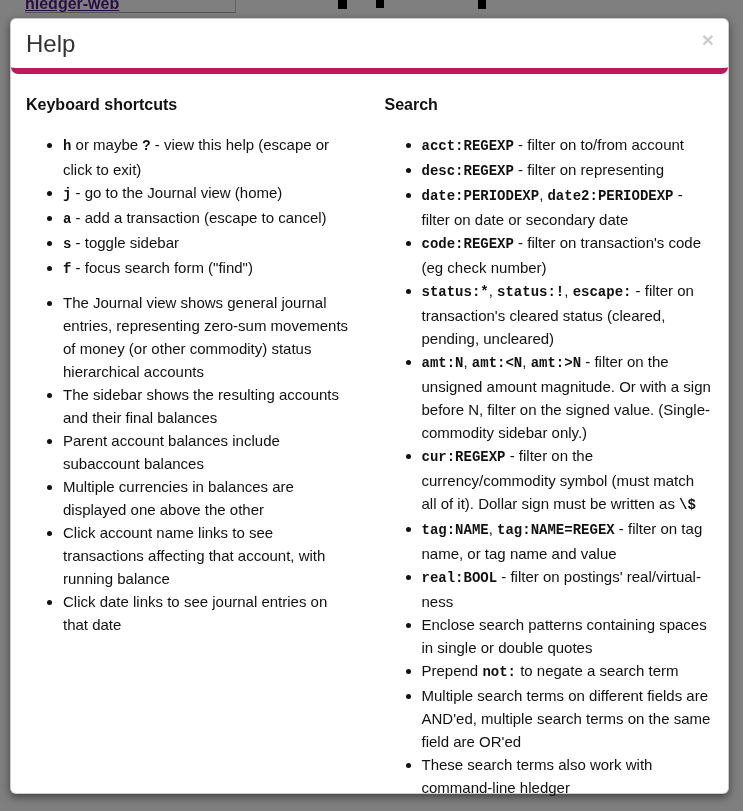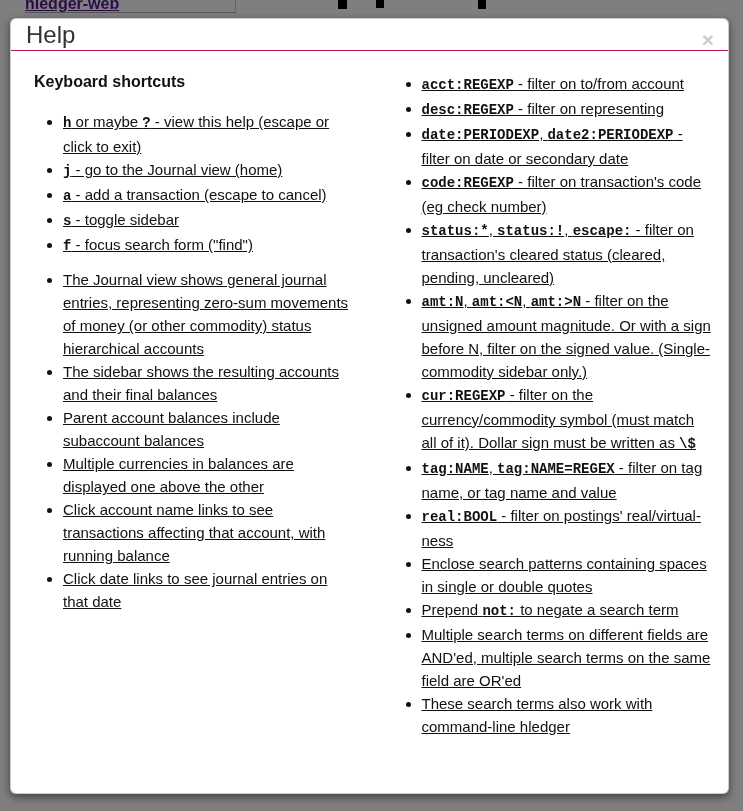--- a/index.html
+++ b/index.html
@@ -25,46 +25,46 @@
   
   .backdrop{position:absolute;inset:0;background:rgba(0,0,0,0.5);z-index:10;}
   
   .modal{
     position:absolute;left:10px;top:18px;width:719px;height:776px;
     background:#fff;border:1px solid rgba(0,0,0,.2);border-radius:6px;
     box-shadow:0 3px 9px rgba(0,0,0,.5);
     z-index:20;box-sizing:border-box;
   }
   .modal-header{
-    position:relative;padding:0 15px;border-bottom:1px solid #be185d;
+    position:relative;padding:9px 15px;border-bottom:6px solid #be185d;border-radius:7px;
   }
   .modal-title{
     margin:0;font-size:24px;font-weight:400;line-height:31px;color:#333;
   }
   .close-btn{
     position:absolute;top:10px;right:14px;
     background:none;border:none;padding:0;
     font-size:21px;font-weight:700;line-height:1;
     color:#cccccc;cursor:pointer;
     font-family:"Liberation Sans",sans-serif;
   }
   .modal-body{
     display:flex;gap:30px;padding:21px 15px 15px 15px;box-sizing:border-box;
   }
   .helpcol{flex:1 1 0;min-width:0;}
   .section-heading{
     font-size:16px;font-weight:bold;color:#111;
     margin:27px 0 19px 0;line-height:1.2;
   }
-  .helpcol .section-heading:first-child{margin-top:0;margin-left:8px;}
+  .helpcol .section-heading:first-child{margin-top:0;}
   .help-list{
     margin:0 0 10px 0;padding:0 0 0 37px;list-style:disc;
   }
   .help-list li{
-    font-size:15px;line-height:23px;color:#111;margin:0;padding:0;text-decoration:underline;
+    font-size:15px;line-height:23px;color:#111;margin:0;padding:0;
   }
   .code{
     font-family:"Liberation Mono","DejaVu Sans Mono",monospace;
     font-weight:bold;font-size:14px;color:#111;
   }
 </style>
 </head>
 <body>
 
 <div class="page-bg">
@@ -96,20 +96,21 @@
         <ul class="help-list">
           <li><span>The Journal view shows general journal entries, representing zero-sum movements of money (or other commodity) status hierarchical accounts</span></li>
           <li><span>The sidebar shows the resulting accounts and their final balances</span></li>
           <li><span>Parent account balances include subaccount balances</span></li>
           <li><span>Multiple currencies in balances are displayed one above the other</span></li>
           <li><span>Click account name links to see transactions affecting that account, with running balance</span></li>
           <li><span>Click date links to see journal entries on that date</span></li>
         </ul>
       </div>
     <div class="helpcol">
+        <h4 class="section-heading">Search</h4>
         <ul class="help-list">
           <li><span class="code">acct:REGEXP</span><span> - filter on to/from account</span></li>
           <li><span class="code">desc:REGEXP</span><span> - filter on representing</span></li>
           <li><span class="code">date:PERIODEXP</span><span>, </span><span class="code">date2:PERIODEXP</span><span> - filter on date or secondary date</span></li>
           <li><span class="code">code:REGEXP</span><span> - filter on transaction's code (eg check number)</span></li>
           <li><span class="code">status:*</span><span>, </span><span class="code">status:!</span><span>, </span><span class="code">escape:</span><span> - filter on transaction's cleared status (cleared, pending, uncleared)</span></li>
           <li><span class="code">amt:N</span><span>, </span><span class="code">amt:&lt;N</span><span>, </span><span class="code">amt:&gt;N</span><span> - filter on the unsigned amount magnitude. Or with a sign before N, filter on the signed value. (Single-commodity sidebar only.)</span></li>
           <li><span class="code">cur:REGEXP</span><span> - filter on the currency/commodity symbol (must match all of it). Dollar sign must be written as </span><span class="code">\$</span></li>
           <li><span class="code">tag:NAME</span><span>, </span><span class="code">tag:NAME=REGEX</span><span> - filter on tag name, or tag name and value</span></li>
           <li><span class="code">real:BOOL</span><span> - filter on postings' real/virtual-ness</span></li>

